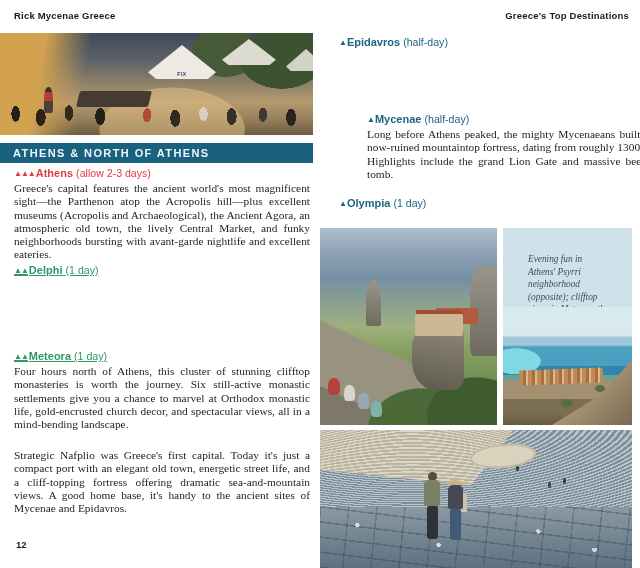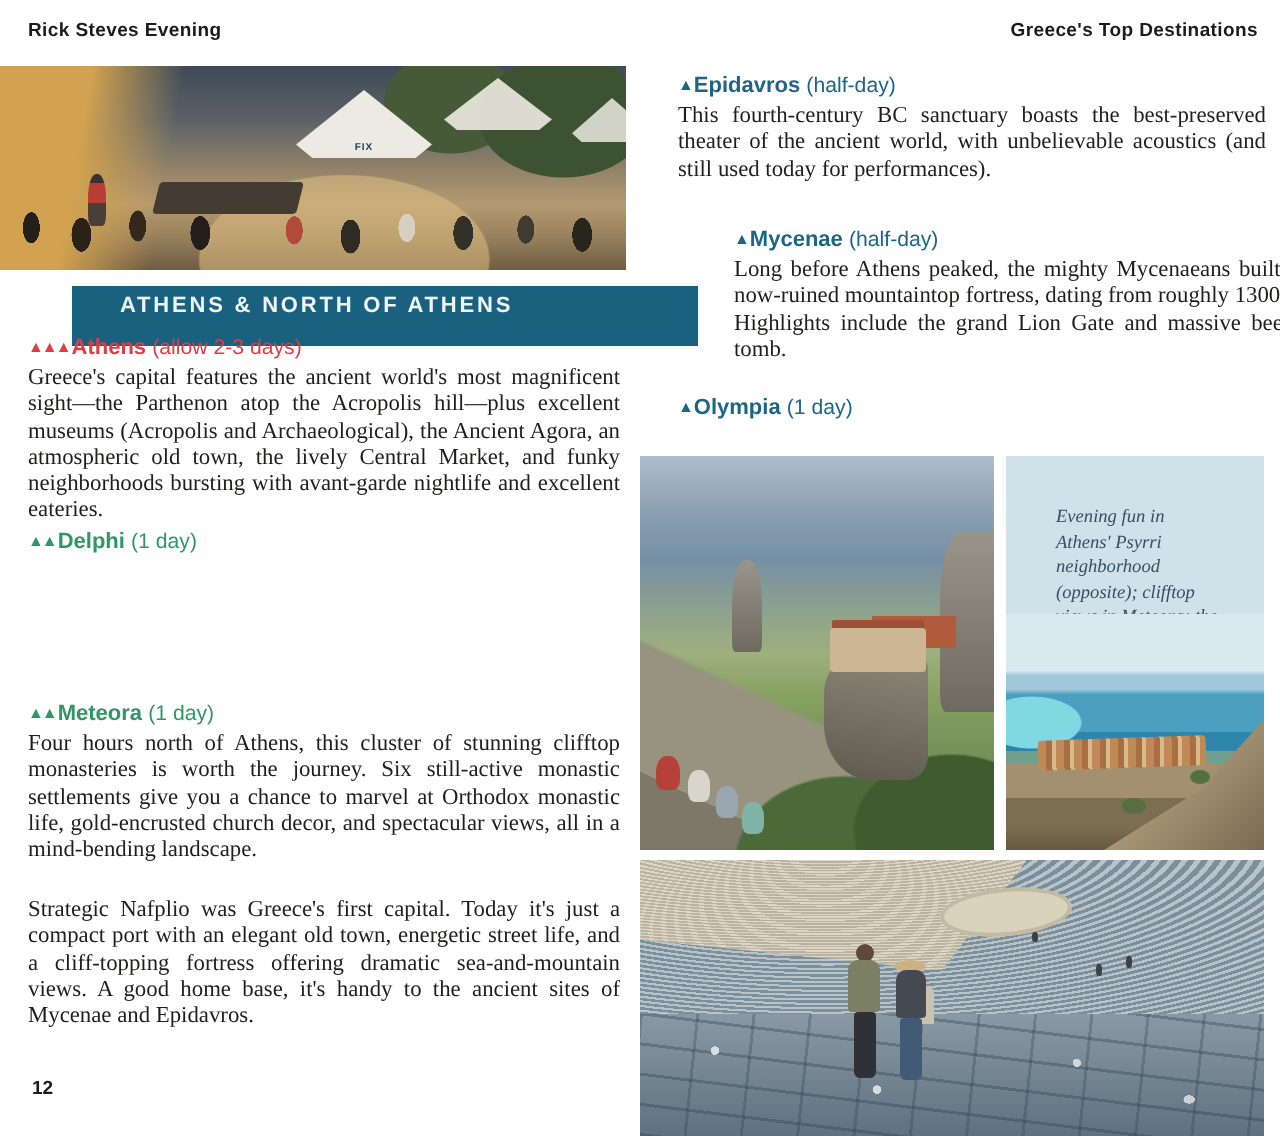--- a/index.html
+++ b/index.html
@@ -7,31 +7,31 @@
         font-family:"Liberation Serif",serif;}
 
   
   .running-head{position:absolute;top:10px;font:700 9.5px/11px "Liberation Sans",sans-serif;
                 color:var(--header-text,#1b1b1b);letter-spacing:.2px;}
   .rh-left{left:14px;}
   .rh-right{right:11px;text-align:left;}
   .folio{position:absolute;left:16px;top:539px;font:700 9.5px "Liberation Sans",sans-serif;color:#1b1b1b;}
 
   
-  .banner{position:absolute;left:0;width:313px;height:30px;box-sizing:border-box;
+  .banner{position:absolute;left:0;width:313px;height:20px;box-sizing:border-box;
           background:var(--banner-bg,#1a617f);color:var(--banner-text,#edf4f7);
-          font:700 11px/20px "Liberation Sans",sans-serif;letter-spacing:1.4px;padding-left:24px;margin-left:36px;}
+          font:700 11px/20px "Liberation Sans",sans-serif;letter-spacing:1.4px;padding-left:13px;}
 
   
   .entry{position:absolute;width:296px;}
   .entry-head{font:700 11px/13px "Liberation Sans",sans-serif;margin:0 0 2px;white-space:nowrap;}
   .tri{font-size:8px;letter-spacing:-1px;vertical-align:1px;margin-right:1px;}
   .entry-qual{font-weight:400;font-size:10.6px;}
   .rating-red .entry-head,.rating-red .tri{color:var(--rating-red,#e23b42);}
-  .rating-green .entry-head,.rating-green .tri{color:var(--rating-green,#2f9764);}
+  .rating-green .entry-head,.rating-green .tri{color:var(--rating-green,#2f9764);text-decoration:underline;}
   .rating-blue .entry-head,.rating-blue .tri{color:var(--rating-blue,#1d6584);}
   .entry-body{margin:0;font:11.4px/13.3px "Liberation Serif",serif;color:var(--body-text,#1f1e1c);
               text-align:justify;}
 
   
   .photo{position:absolute;overflow:hidden;}
 
   
   .photo-psyrri{left:0;top:33px;width:313px;height:102px;
     background:
@@ -121,21 +121,21 @@
   
   .caption-box{position:absolute;left:503px;top:228px;width:129px;height:79px;box-sizing:border-box;
                background:var(--caption-bg,#cfe1e9);padding:9px 7px 0 9px;}
   .caption{margin:16px;font:italic 9.3px/12.6px "Liberation Serif",serif;color:var(--caption-text,#36505d);}
 </style>
 </head>
 <body>
 
 <div class="page">
 
-  <span class="running-head rh-left">Rick Steves Evening</span>
+  <span class="running-head rh-left">Rick Mycenae Greece</span>
   <span class="running-head rh-right">Greece's Top Destinations</span>
 
   <div class="photo photo-psyrri">
     <div class="umb" style="left:148px;top:12px;width:68px;height:34px;">
       <span class="umb-label">FIX</span>
     </div>
     <div class="umb" style="left:222px;top:6px;width:54px;height:26px;opacity:.9;"></div>
     <div class="umb" style="left:286px;top:16px;width:40px;height:22px;opacity:.85;"></div>
     <div class="awning"></div>
     <div class="walker"></div>
@@ -162,21 +162,20 @@
 
 
   <div class="entry rating-red" style="left:14px;top:449px;">
     <p class="entry-body">Strategic Nafplio was Greece's first capital. Today it's just a compact port with an elegant old town, energetic street life, and a cliff-topping fortress offering dramatic sea-and-mountain views. A good home base, it's handy to the ancient sites of Mycenae and Epidavros.</p>
   </div>
 
   <span class="folio">12</span>
 
   <div class="entry rating-blue" style="left:339px;top:36px;width:294px;">
     <div class="entry-head"><span class="tri">▲</span><span class="entry-name">Epidavros</span> <span class="entry-qual">(half-day)</span></div>
-    <p class="entry-body">This fourth-century BC sanctuary boasts the best-preserved theater of the ancient world, with unbelievable acoustics (and still used today for performances).</p>
   </div>
 
   <div class="entry rating-blue" style="left:339px;top:113px;width:294px;margin-left:28px;">
     <div class="entry-head"><span class="tri">▲</span><span class="entry-name">Mycenae</span> <span class="entry-qual">(half-day)</span></div>
     <p class="entry-body">Long before Athens peaked, the mighty Mycenaeans built this now-ruined mountaintop fortress, dating from roughly 1300 BC. Highlights include the grand Lion Gate and massive beehive tomb.</p>
   </div>
 
   <div class="entry rating-blue" style="left:339px;top:167px;width:294px;margin-top:30px;">
     <div class="entry-head"><span class="tri">▲</span><span class="entry-name">Olympia</span> <span class="entry-qual">(1 day)</span></div>
   </div>

